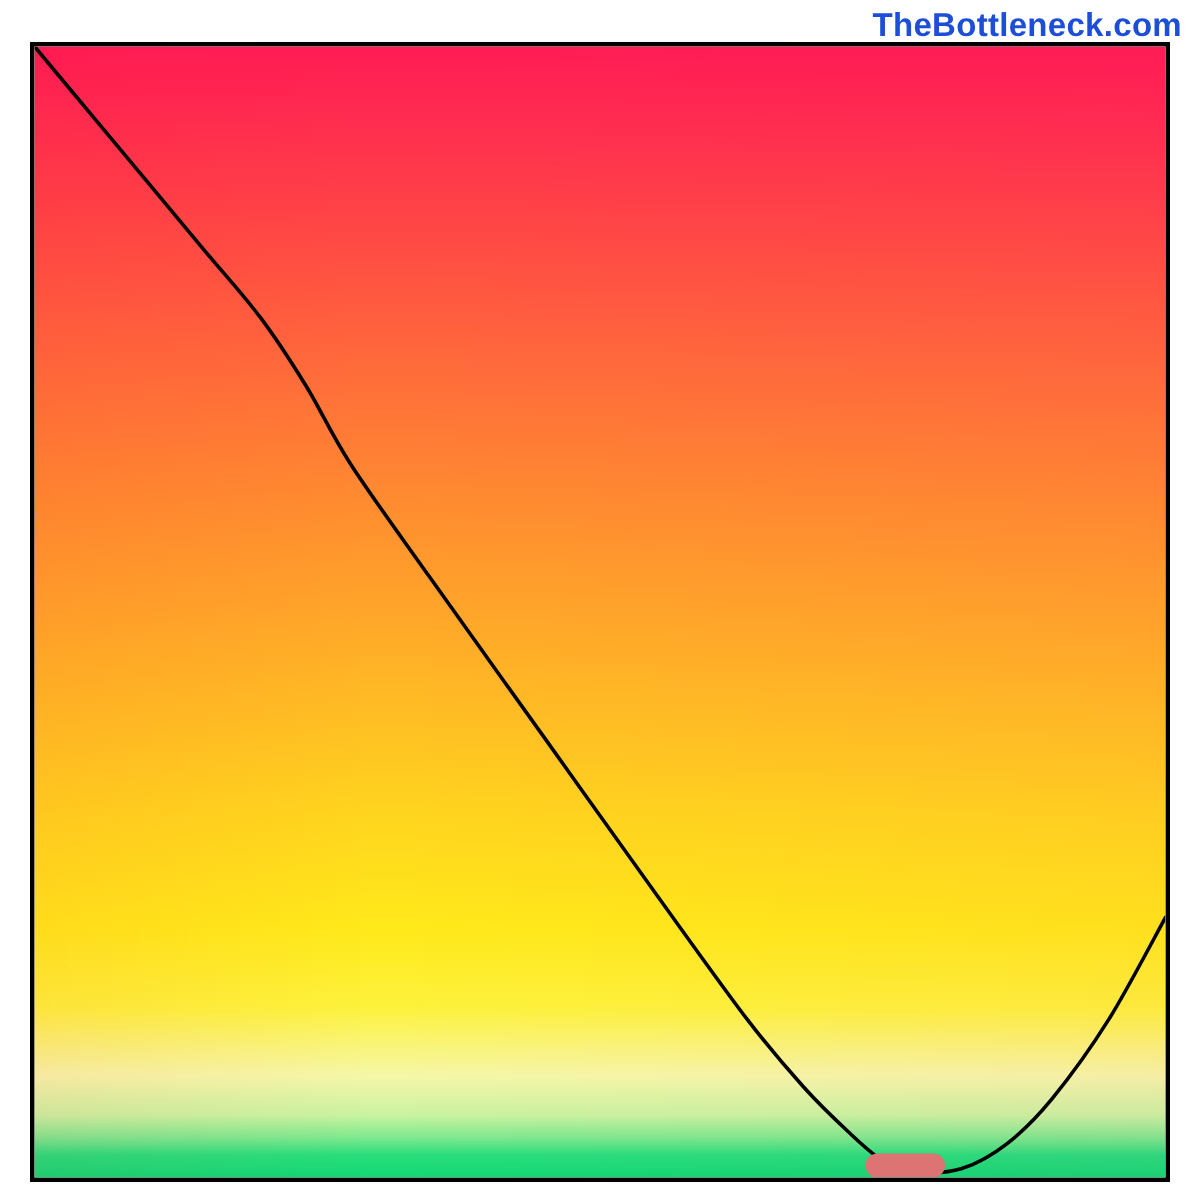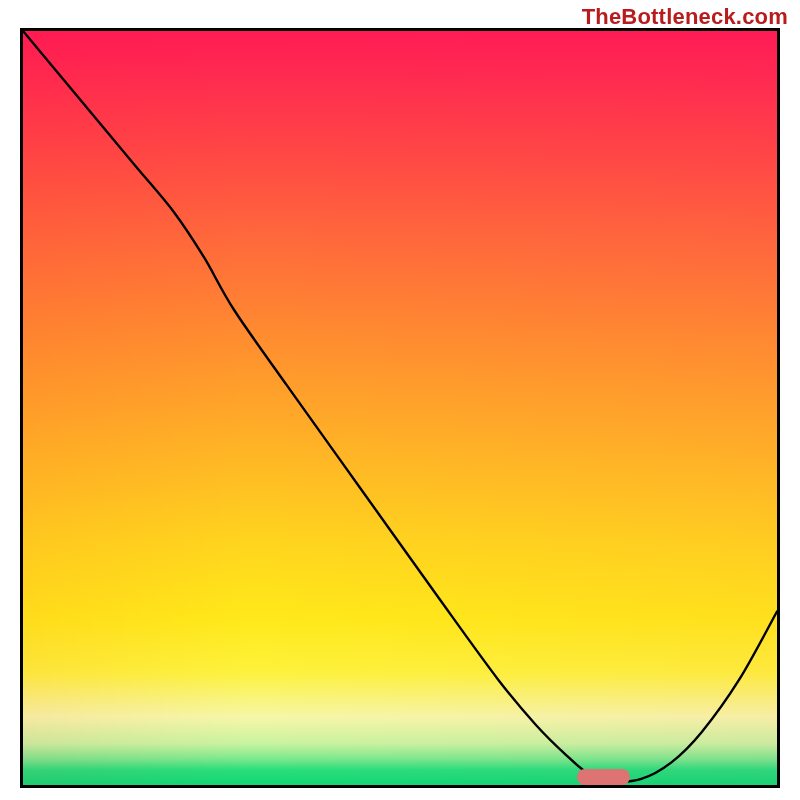--- a/index.html
+++ b/index.html
@@ -15,21 +15,21 @@
     position: relative;
     width: 800px;
     height: 800px;
   }
   .watermark {
     position: absolute;
     top: 4px;
     right: 12px;
     font-size: 22px;
     font-weight: bold;
-    color: #b91c1c;
+    color: #1d4ed8;
     letter-spacing: 0.2px;
     z-index: 40;
   }
   .plot {
     position: absolute;
     left: 20px;
     top: 28px;
     width: 760px;
     height: 760px;
     box-sizing: border-box;

